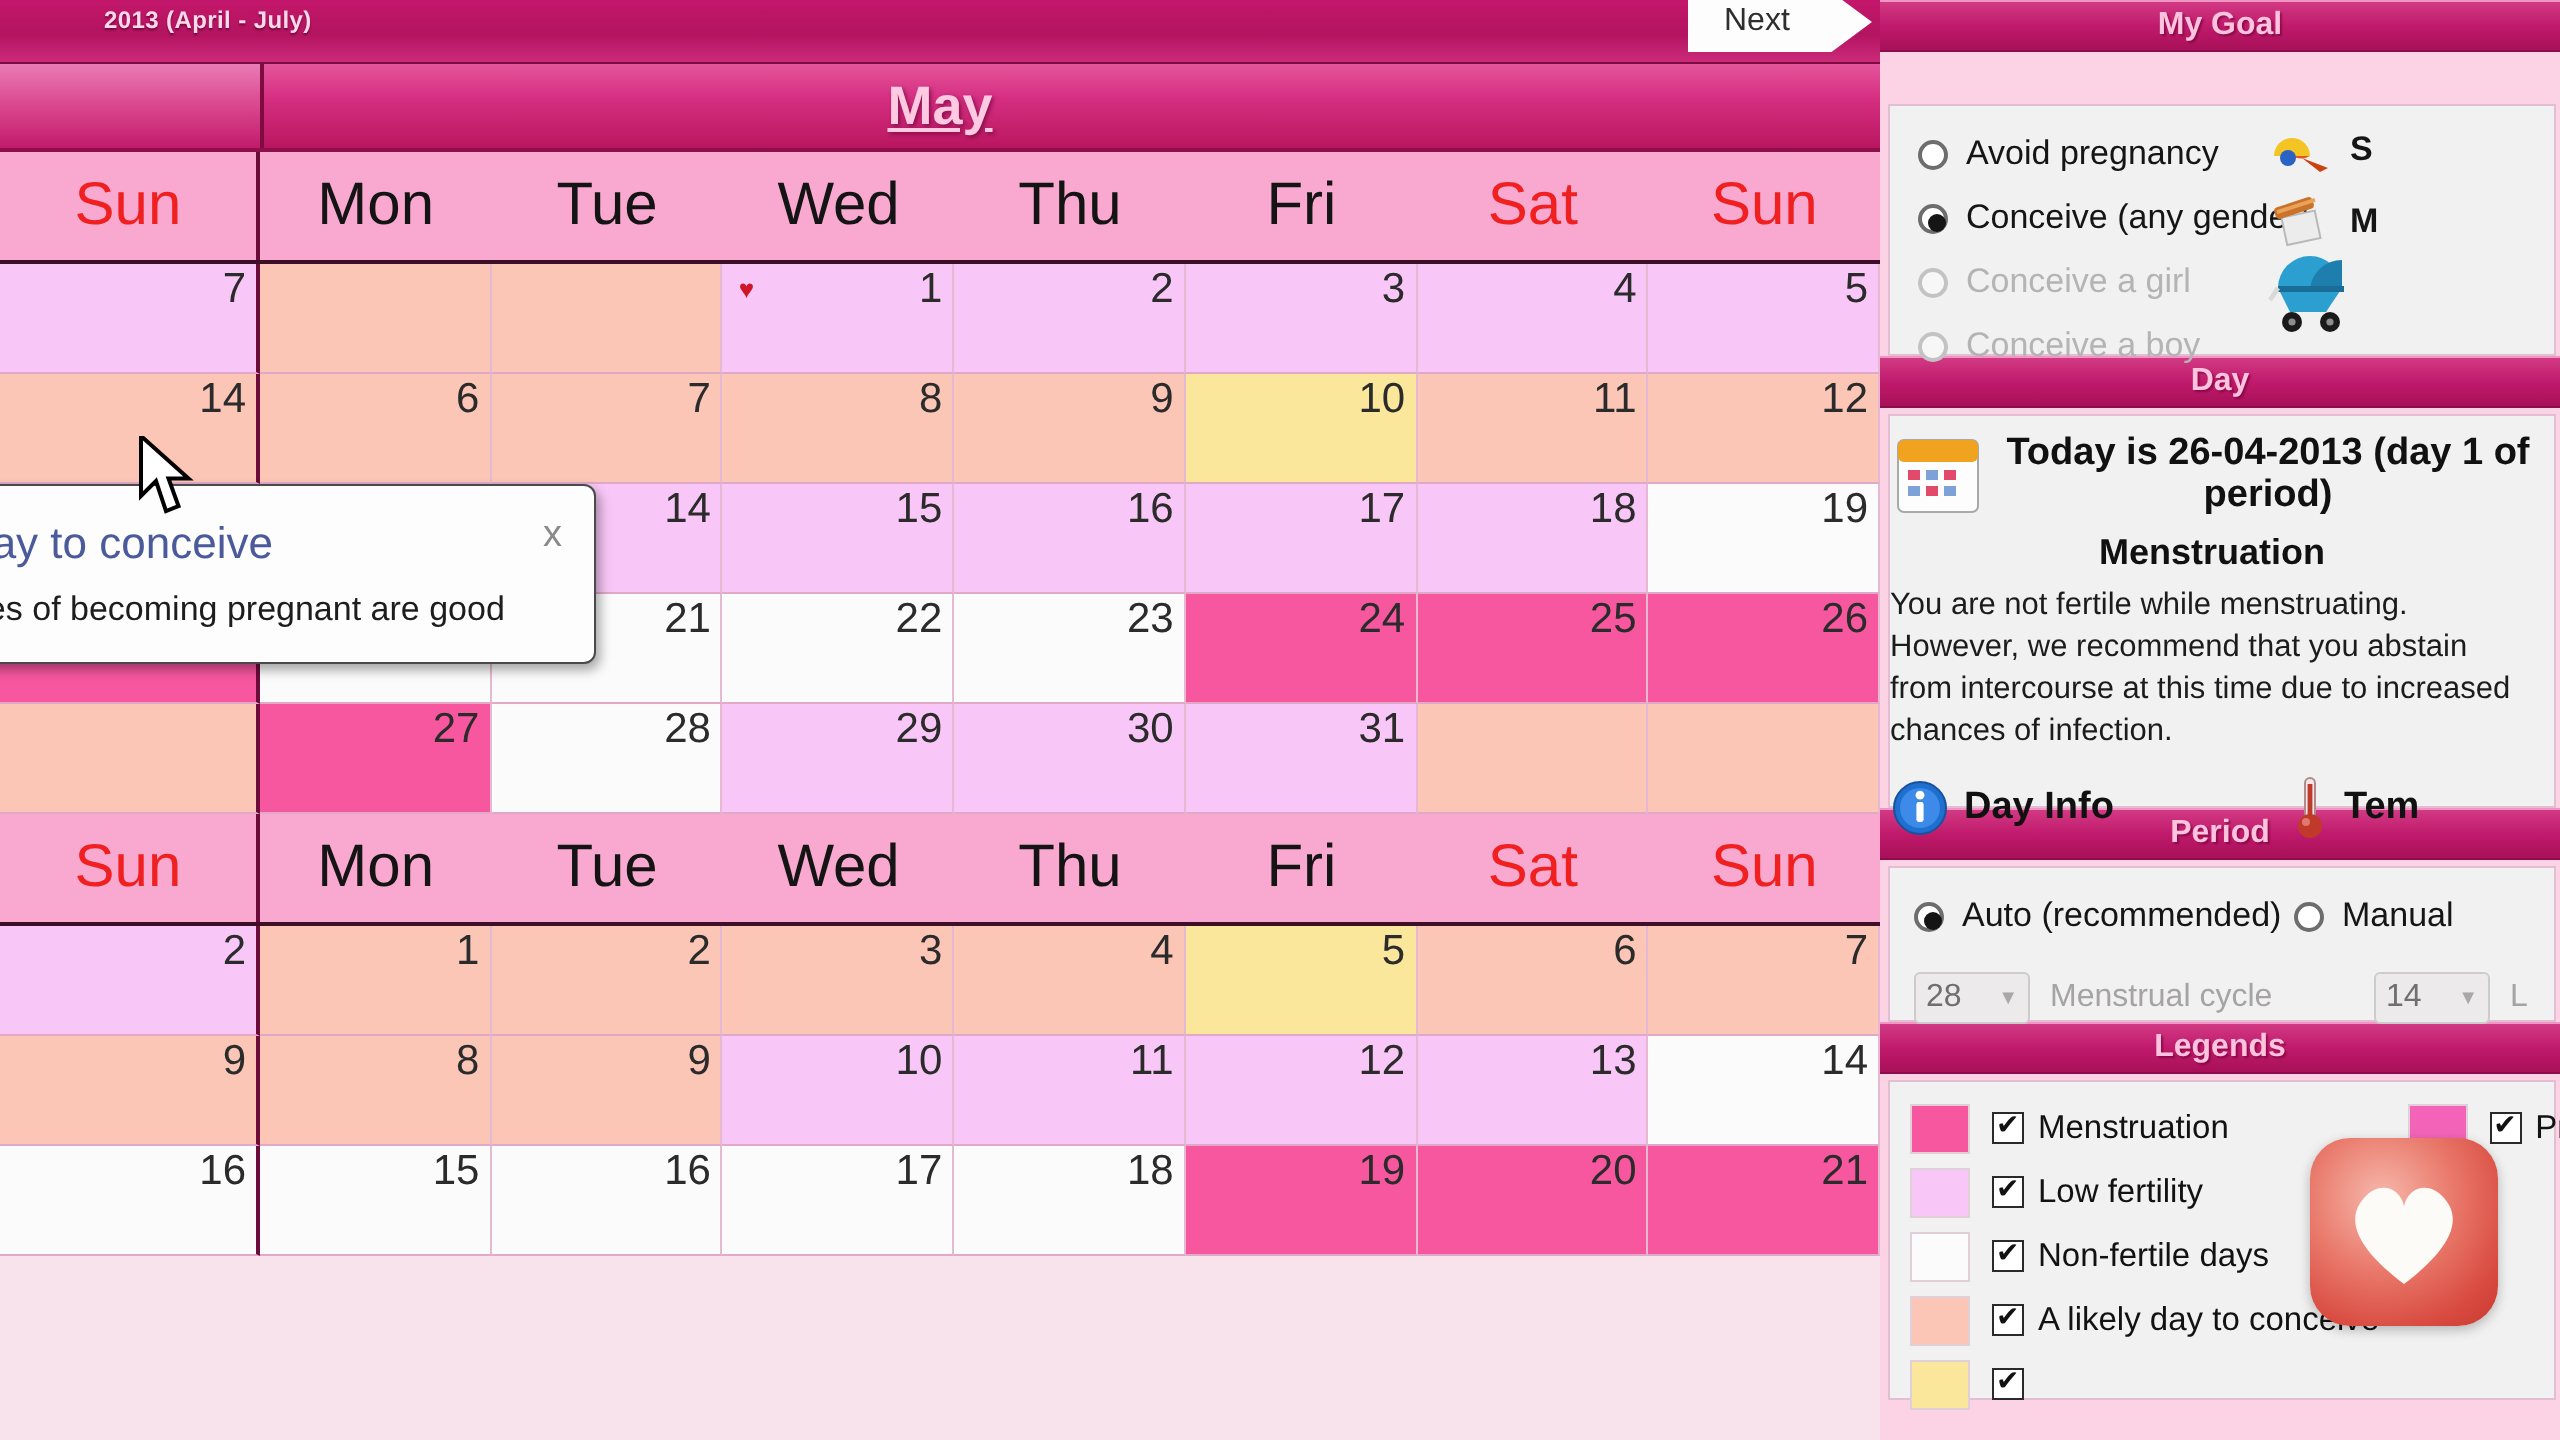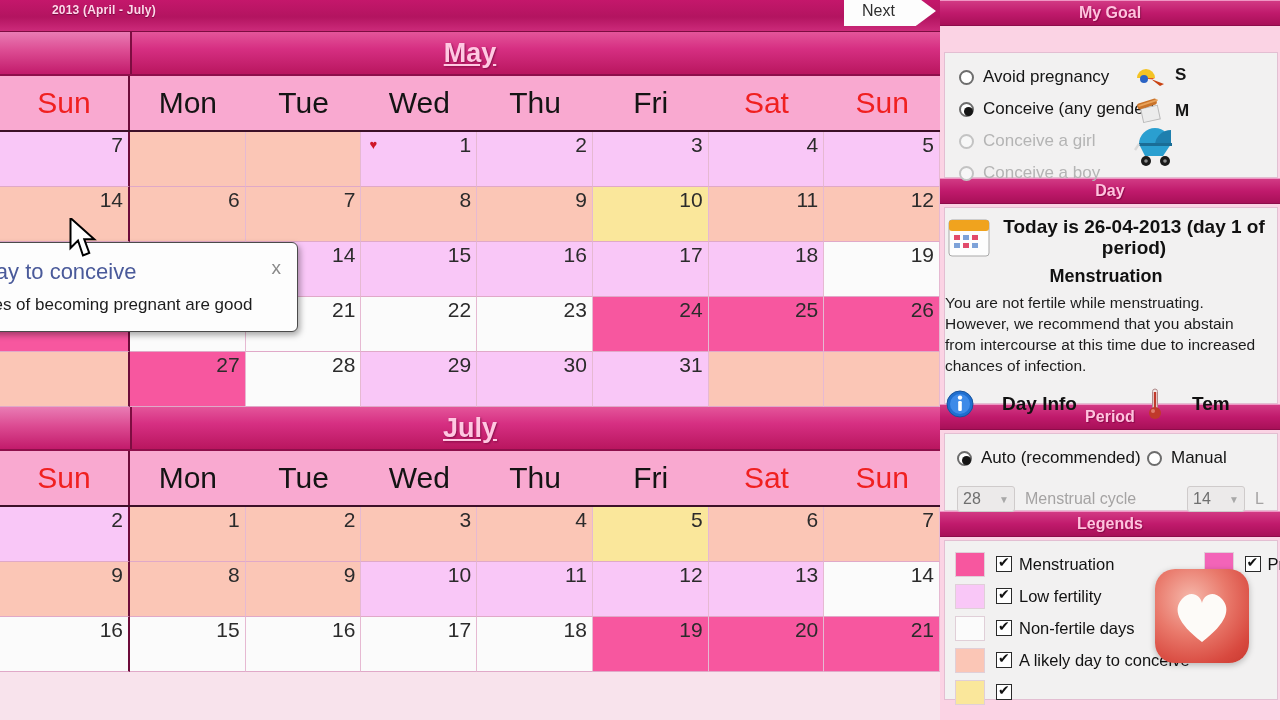--- a/index.html
+++ b/index.html
@@ -176,21 +176,21 @@
     text-align: center; font-size: 18px; font-weight: bold;
     color: #111; margin-top: 6px;
   }
   .day-text {
     margin-top: 6px; font-size: 15.5px; color: #1c1c1c; line-height: 1.35;
     text-align: left;
   }
   .day-actions {
     display: flex; align-items: center; margin-top: 10px;
   }
-  .act { display: flex; align-items: center; gap: 27px; cursor: pointer; }
+  .act { display: flex; align-items: center; gap: 7px; cursor: pointer; }
   .act-lbl { font-size: 19px; font-weight: bold; color: #111; }
 
   
   .per-body { height: 78px; padding: 8px 0 0 12px; }
   .per-row1 { display: flex; align-items: flex-end; }
   .per-row2 { display: flex; align-items: center; margin-top: 12px; }
   .sel {
     width: 58px; height: 26px; background: #eceaea;
     border: 1px solid #cfcbcb; border-radius: 3px;
     display: flex; align-items: center; justify-content: space-between;
@@ -377,23 +377,20 @@
               </div>
               <div class="cell c-low">
                 <span class="dnum">31</span>
               </div>
               <div class="cell c-likely empty"></div>
               <div class="cell c-likely empty"></div>
             </div>
           </div>
         </div>
         <div class="month-block">
-          <div class="month-head">
-            <div class="mname">July</div>
-          </div>
           <div class="dow-row">
             <div class="dow gut wknd">Sun</div>
             <div class="dow">Mon</div>
             <div class="dow">Tue</div>
             <div class="dow">Wed</div>
             <div class="dow">Thu</div>
             <div class="dow">Fri</div>
             <div class="dow wknd">Sat</div>
             <div class="dow wknd">Sun</div>
           </div>

